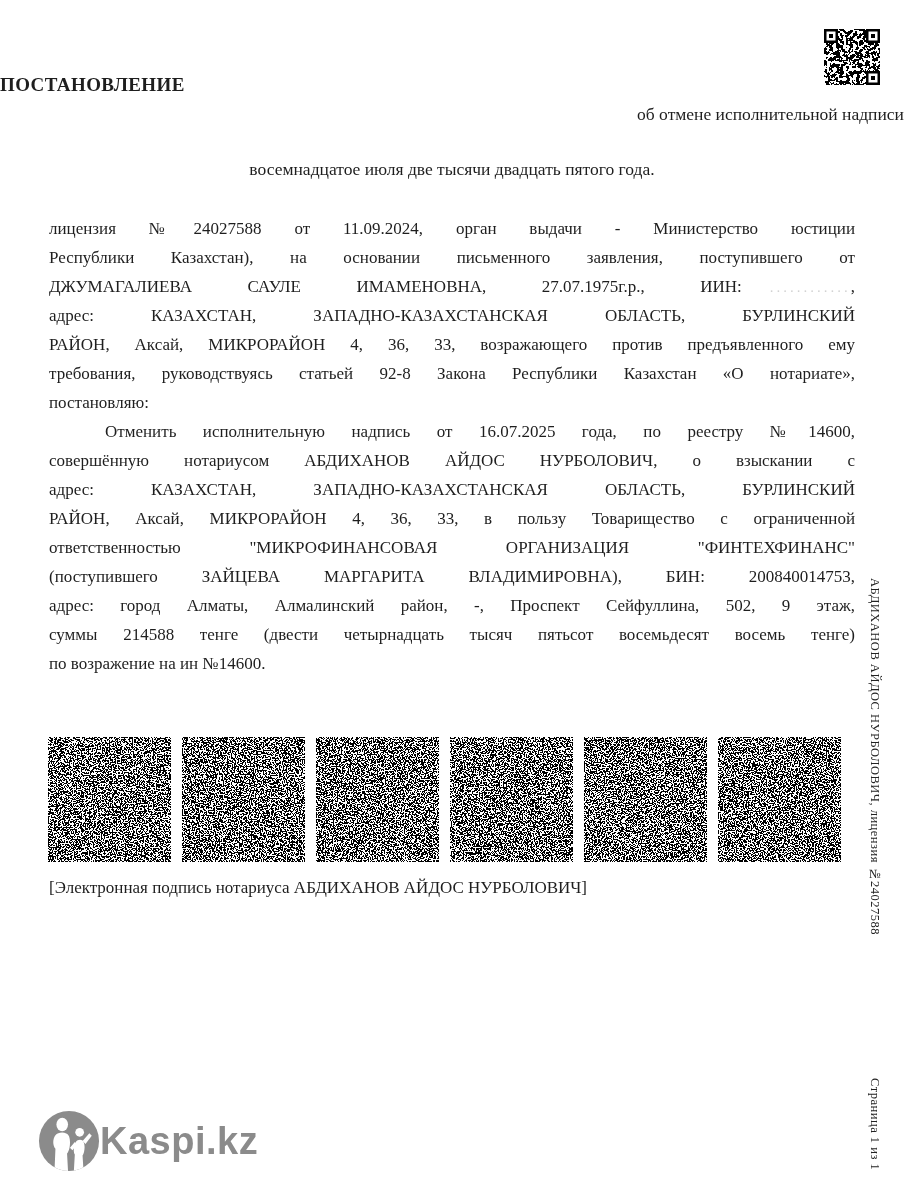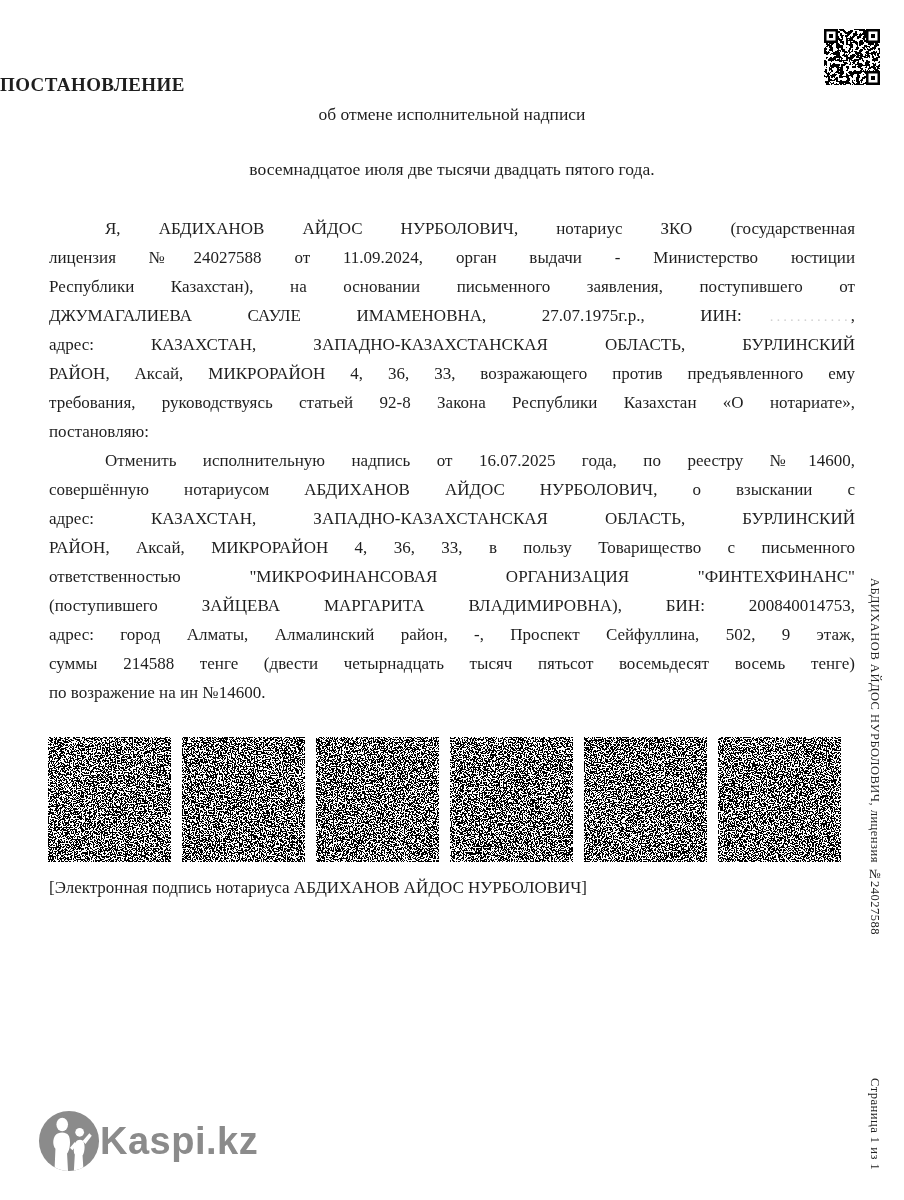--- a/index.html
+++ b/index.html
@@ -6,21 +6,21 @@
   .page {
     position:relative; width:904px; height:1200px; background:#ffffff;
     font-family:"Liberation Serif","DejaVu Serif",serif; color:#1e1e1e;
     overflow:hidden;
   }
   
   .doc-title {
     margin-top:74px; text-align:left; font-weight:bold; font-size:19px;
     letter-spacing:0.4px;
   }
-  .doc-subtitle { margin-top:8px; text-align:center; font-size:17.5px; }
+  .doc-subtitle { margin-top:8px; text-align:right; font-size:17.5px; }
   .doc-dateline { margin-top:34px; text-align:center; font-size:17.5px; }
   
   .doc-body { margin:34px 49px 0 49px; font-size:17px; line-height:29px; }
   .jline { text-align:justify; height:29px; overflow:hidden; }
   .jline::after { content:""; display:inline-block; width:100%; height:0; }
   .plain { text-align:left; height:29px; overflow:hidden; }
   .indent { text-indent:56px; }
   
   .mask-dots {
     opacity:0.20; letter-spacing:3px; margin-left:28px; font-size:15px;
@@ -147,33 +147,32 @@
         <rect x="51.5" y="51.5" width="9" height="9" fill="#fff"></rect>
         <rect x="54" y="54" width="4" height="4" fill="#000"></rect>
     </g>
   </svg>
 
   <div class="doc-title">ПОСТАНОВЛЕНИЕ</div>
   <div class="doc-subtitle">об отмене исполнительной надписи</div>
   <div class="doc-dateline">восемнадцатое июля две тысячи двадцать пятого года.</div>
 
   <div class="doc-body">
-    <div class="jline indent">Я, АБДИХАНОВ АЙДОС НУРБОЛОВИЧ, нотариус ЗКО (государственная</div>
     <div class="jline">лицензия №24027588 от 11.09.2024, орган выдачи - Министерство юстиции</div>
     <div class="jline">Республики Казахстан), на основании письменного заявления, поступившего от</div>
     <div class="jline"><span>ДЖУМАГАЛИЕВА САУЛЕ ИМАМЕНОВНА, 27.07.1975г.р., ИИН:</span><span class="mask-dots">............</span><span>,</span></div>
     <div class="jline">адрес: КАЗАХСТАН, ЗАПАДНО-КАЗАХСТАНСКАЯ ОБЛАСТЬ, БУРЛИНСКИЙ</div>
     <div class="jline">РАЙОН, Аксай, МИКРОРАЙОН 4, 36, 33, возражающего против предъявленного ему</div>
     <div class="jline">требования, руководствуясь статьей 92-8 Закона Республики Казахстан «О нотариате»,</div>
     <div class="plain">постановляю:</div>
 
     <div class="jline indent">Отменить исполнительную надпись от 16.07.2025 года, по реестру №14600,</div>
     <div class="jline">совершённую нотариусом АБДИХАНОВ АЙДОС НУРБОЛОВИЧ, о взыскании с</div>
     <div class="jline">адрес: КАЗАХСТАН, ЗАПАДНО-КАЗАХСТАНСКАЯ ОБЛАСТЬ, БУРЛИНСКИЙ</div>
-    <div class="jline">РАЙОН, Аксай, МИКРОРАЙОН 4, 36, 33, в пользу Товарищество с письменного</div>
+    <div class="jline">РАЙОН, Аксай, МИКРОРАЙОН 4, 36, 33, в пользу Товарищество с ограниченной</div>
     <div class="jline">ответственностью "МИКРОФИНАНСОВАЯ ОРГАНИЗАЦИЯ "ФИНТЕХФИНАНС"</div>
     <div class="jline">(поступившего ЗАЙЦЕВА МАРГАРИТА ВЛАДИМИРОВНА), БИН: 200840014753,</div>
     <div class="jline">адрес: город Алматы, Алмалинский район, -, Проспект Сейфуллина, 502, 9 этаж,</div>
     <div class="jline">суммы 214588 тенге (двести четырнадцать тысяч пятьсот восемьдесят восемь тенге)</div>
     <div class="plain">по возражение на ин №14600.</div>
   </div>
 
   <div class="stamp-row">
     <svg class="stamp">
         <rect width="100%" height="100%" filter="url(#n1)"></rect>

